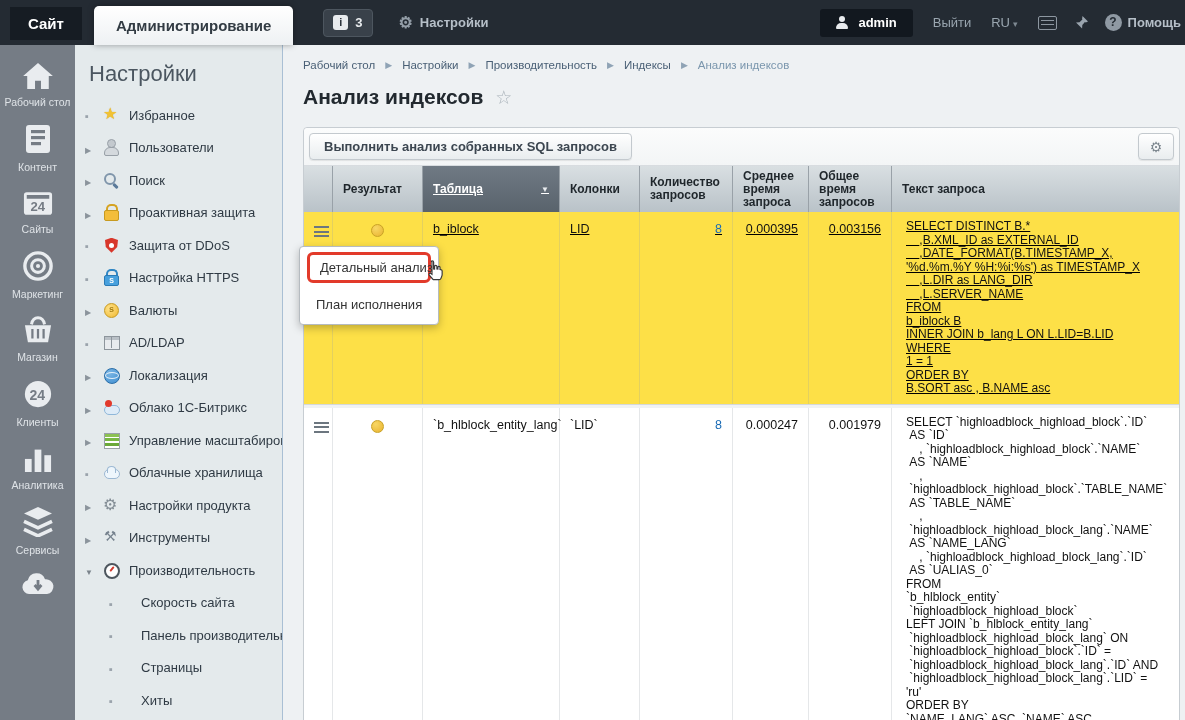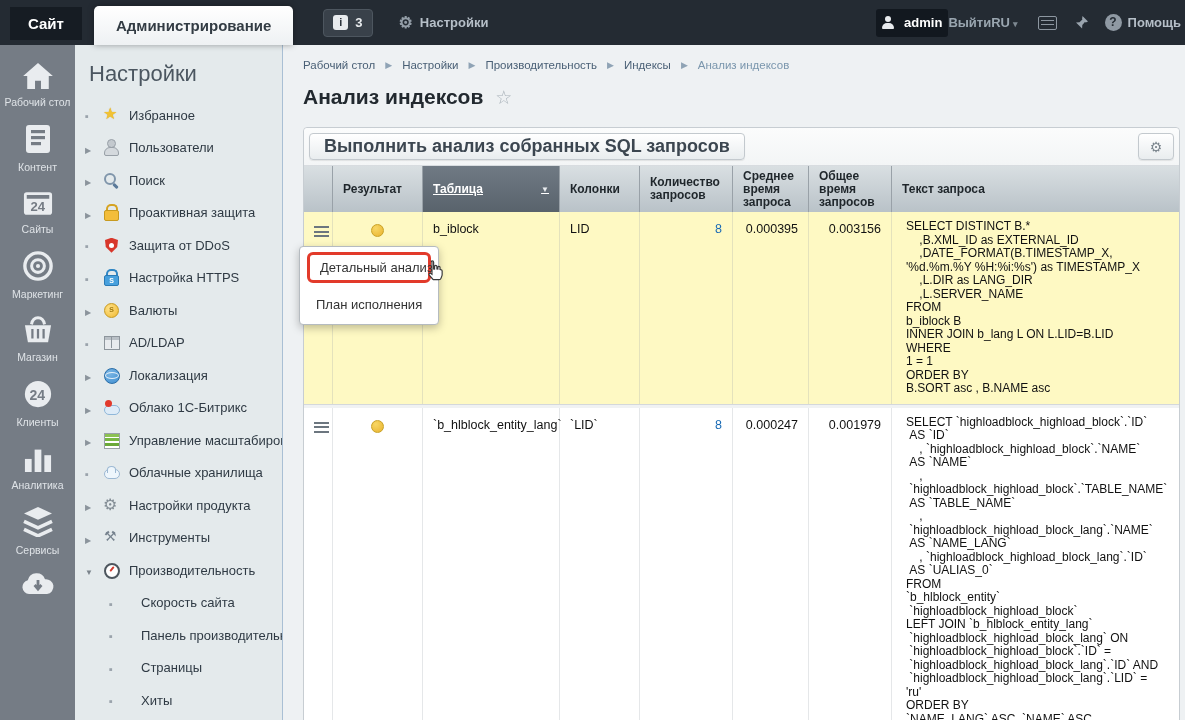--- a/index.html
+++ b/index.html
@@ -13,25 +13,25 @@
   .notif-ic { width:15px; height:15px; background:#e8ebee; border-radius:3px; color:#2b323a; font-weight:bold; font-size:11px; text-align:center; line-height:15px; }
   .notif-n { color:#e8ebee; font-size:13px; font-weight:bold; }
   .tb-settings { margin-left:26px; display:flex; align-items:center; gap:7px; color:#b6bfc8; font-size:13px; font-weight:bold; }
   .tb-gear { color:#939da7; font-size:16px; line-height:16px; }
   .tb-spacer { flex:1; }
   .search { width:176px; height:30px; background:#1c222a; border:1px solid #3a434c; border-radius:3px; display:flex; align-items:center; padding:0 8px; }
   .search input { flex:1; background:transparent; border:none; outline:none; color:#9aa4ae; font-size:13px; font-family:"Liberation Sans",sans-serif; }
   .search input::placeholder { color:#77828c; }
   .mag { width:9px; height:9px; border:2px solid #7e8992; border-radius:50%; position:relative; }
   .mag::after { content:""; position:absolute; width:2px; height:5px; background:#7e8992; transform:rotate(-45deg); right:-3px; bottom:-4px; border-radius:1px; }
-  .userbtn { margin-left:14px; height:28px; padding:0 6px; background:#12181f; border-radius:3px; display:flex; align-items:center; gap:10px; color:#fff; font-size:13px; font-weight:bold; }
+  .userbtn { margin-left:14px; height:28px; padding:0 16px; background:#12181f; border-radius:3px; display:flex; align-items:center; gap:10px; color:#fff; font-size:13px; font-weight:bold; }
   .person { width:12px; height:13px; position:relative; }
   .person::before { content:""; position:absolute; width:6px; height:6px; border-radius:50%; background:#e8ebee; left:3px; top:0; }
   .person::after { content:""; position:absolute; width:12px; height:6px; border-radius:5px 5px 1px 1px; background:#e8ebee; bottom:0; }
-  .tb-link { color:#9aa6b0; font-size:13px; font-weight:bold; }
+  .tb-link { margin-left:20px; color:#9aa6b0; font-size:13px; font-weight:normal; }
   .tb-caret { color:#7e8992; font-size:9px; margin-left:3px; }
   .kbicon { margin-left:20px; width:19px; height:14px; border:1px solid #8d97a1; border-radius:2px; position:relative; }
   .kbicon::after { content:""; position:absolute; left:2px; right:2px; top:3px; height:7px; background:repeating-linear-gradient(#8d97a1 0 1.5px, transparent 1.5px 4px); }
   .pinicon { margin-left:16px; width:16px; height:16px; }
   .helpwrap { margin-left:16px; display:flex; align-items:center; gap:6px; color:#b6bfc8; font-size:13px; font-weight:bold; padding-right:4px; }
   .help-ic { width:17px; height:17px; border-radius:50%; background:#8f99a3; color:#242b33; font-weight:bold; font-size:12px; text-align:center; line-height:17px; }
 
   
   .main { display:flex; height:675px; }
 
@@ -87,41 +87,41 @@
   .crumbs { display:flex; align-items:center; gap:10px; font-size:11.5px; color:#4a6076; }
   .crumb { cursor:pointer; }
   .crumb.last { color:#7a96ad; }
   .crumb-sep { color:#8fa3b5; font-size:9px; }
   .page-head { display:flex; align-items:center; gap:12px; margin-top:14px; }
   .page-title { font-size:21px; font-weight:bold; color:#22292f; }
   .fav-star { color:#aab3ba; font-size:19px; }
 
   .grid { margin-top:18px; border:1px solid #c7cdd2; border-radius:4px 4px 0 0; background:#fff; }
   .toolbar { height:38px; background:linear-gradient(#fbfcfc,#f3f5f6); border-bottom:1px solid #d8dce0; border-radius:4px 4px 0 0; display:flex; align-items:center; padding:0 5px; }
-  .btn { height:27px; padding:0 14px; background:linear-gradient(#ffffff,#e9edef); border:1px solid #c3c9ce; border-radius:4px; font-size:18px; font-weight:bold; color:#3c4650; font-family:"Liberation Sans",sans-serif; box-shadow:0 1px 1px rgba(0,0,0,.08); }
+  .btn { height:27px; padding:0 14px; background:linear-gradient(#ffffff,#e9edef); border:1px solid #c3c9ce; border-radius:4px; font-size:13px; font-weight:bold; color:#3c4650; font-family:"Liberation Sans",sans-serif; box-shadow:0 1px 1px rgba(0,0,0,.08); }
   .tool-spacer { flex:1; }
   .btn-gear { width:36px; height:27px; font-size:14px; color:#7c868e; font-weight:normal; padding:0; }
 
   .thead { display:flex; height:46px; background:linear-gradient(#d9dfe2,#b9c2c8); }
   .th { display:flex; align-items:center; padding:4px 10px; font-size:12px; font-weight:bold; color:#1f262b; border-left:1px solid #99a1a8; line-height:13px; }
   .th:first-child { border-left:none; }
   .th.sorted { background:linear-gradient(#707a84,#59636c); color:#fff; justify-content:space-between;text-decoration:underline; }
   .sort-arrow { font-size:8px; color:#e8ebee; margin-left:6px; }
 
   .c0 { width:28px; flex:0 0 28px; }
   .c1 { width:90px; flex:0 0 90px; }
   .c2 { width:137px; flex:0 0 137px; }
   .c3 { width:80px; flex:0 0 80px; }
   .c4 { width:93px; flex:0 0 93px; }
   .c5 { width:76px; flex:0 0 76px; }
   .c6 { width:83px; flex:0 0 83px; }
   .c7 { flex:1; }
 
   .trow { display:flex; align-items:stretch; }
-  .trow.r1 { background:#fef9c3; min-height:184px; border-bottom:1px solid #d4d8db; }
+  .trow.r1 { background:#fde047; min-height:184px; border-bottom:1px solid #d4d8db;text-decoration:underline; }
   .trow.r2 { background:#fff; border-top:3px solid #f0f2f3; min-height:330px; }
   .td { padding:10px 10px 6px; font-size:12.5px; color:#111; border-left:1px solid rgba(150,160,168,.25); }
   .td:first-child { border-left:none; }
   .td.num { text-align:right; }
   .count-link { color:#1a6bb5; }
   .burger { width:15px; height:11px; margin:4px auto 0; border-top:2px solid #6c767f; border-bottom:2px solid #6c767f; position:relative; }
   .burger::after { content:""; position:absolute; left:0; right:0; top:2.5px; height:2px; background:#6c767f; }
   .dot { width:13px; height:13px; border-radius:50%; margin:2px auto 0; background:radial-gradient(circle at 35% 30%, #f8d765, #e9b32f); border:1px solid #c9a226; }
   .sql { white-space:pre-wrap; font-size:12px; line-height:13.5px; padding:8px 6px 8px 14px; word-break:break-word; }
 

